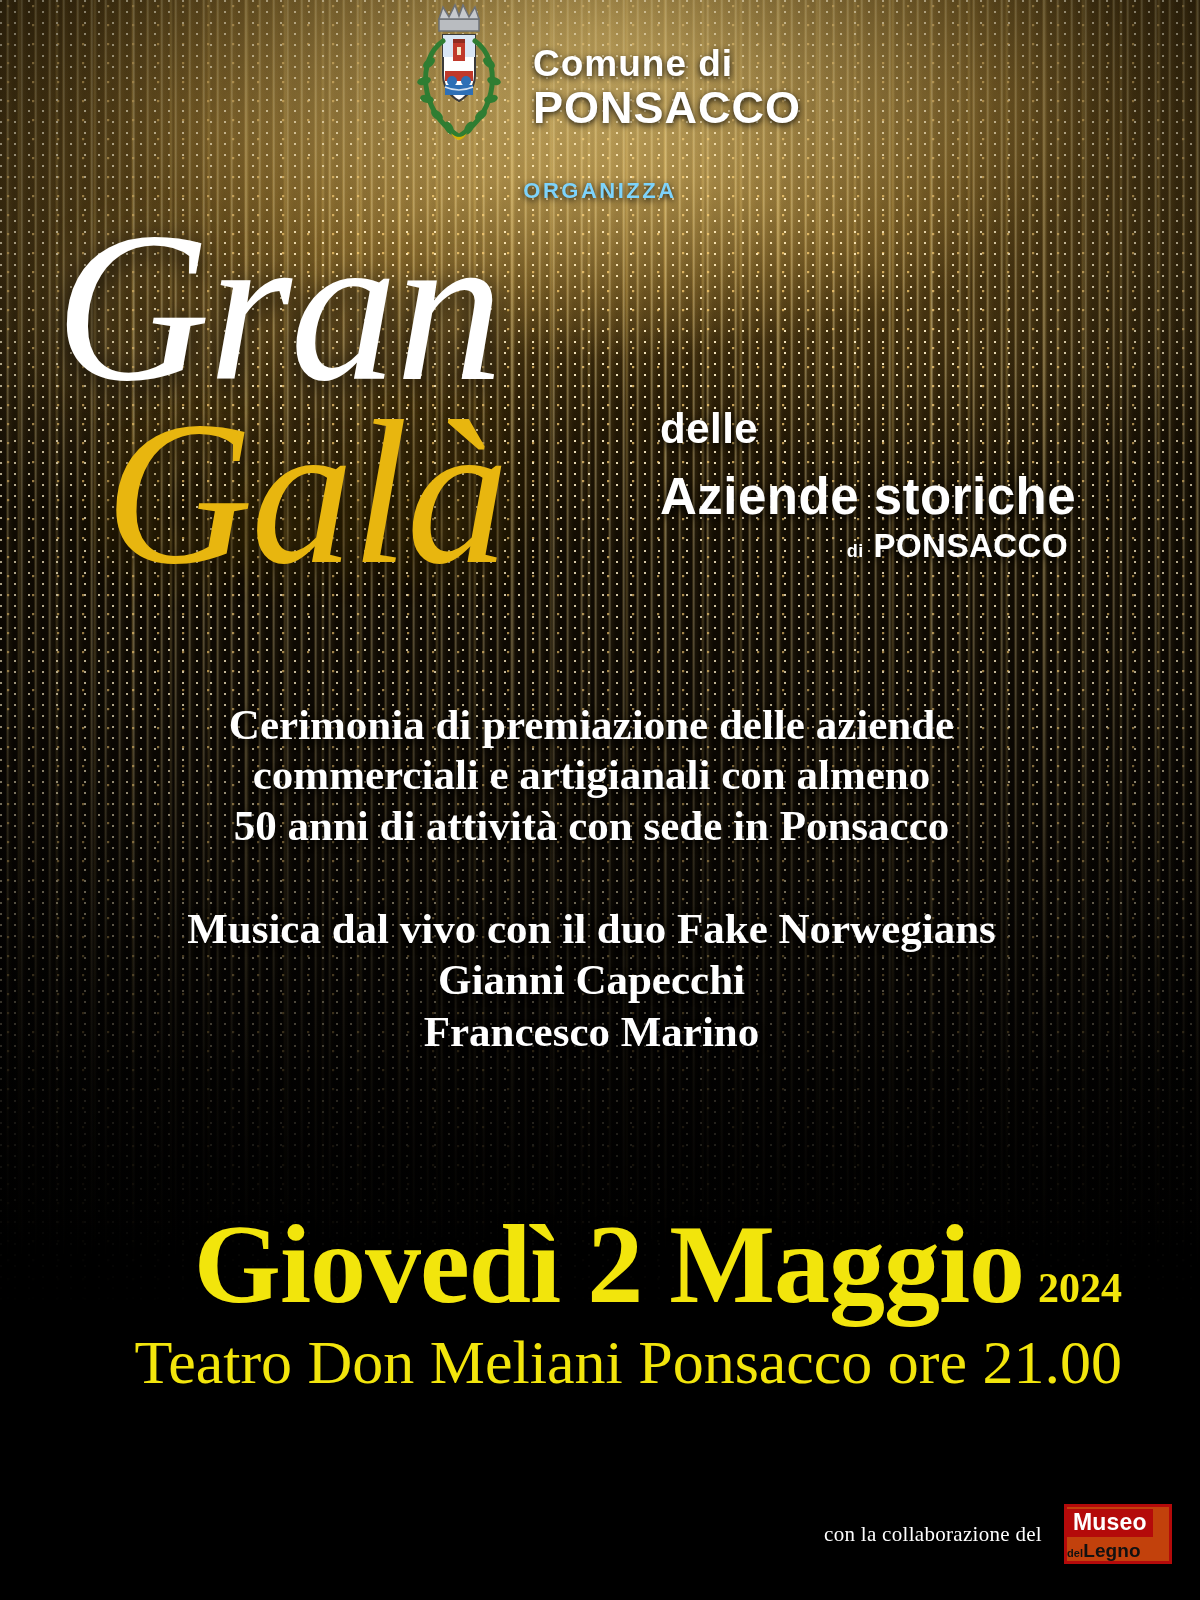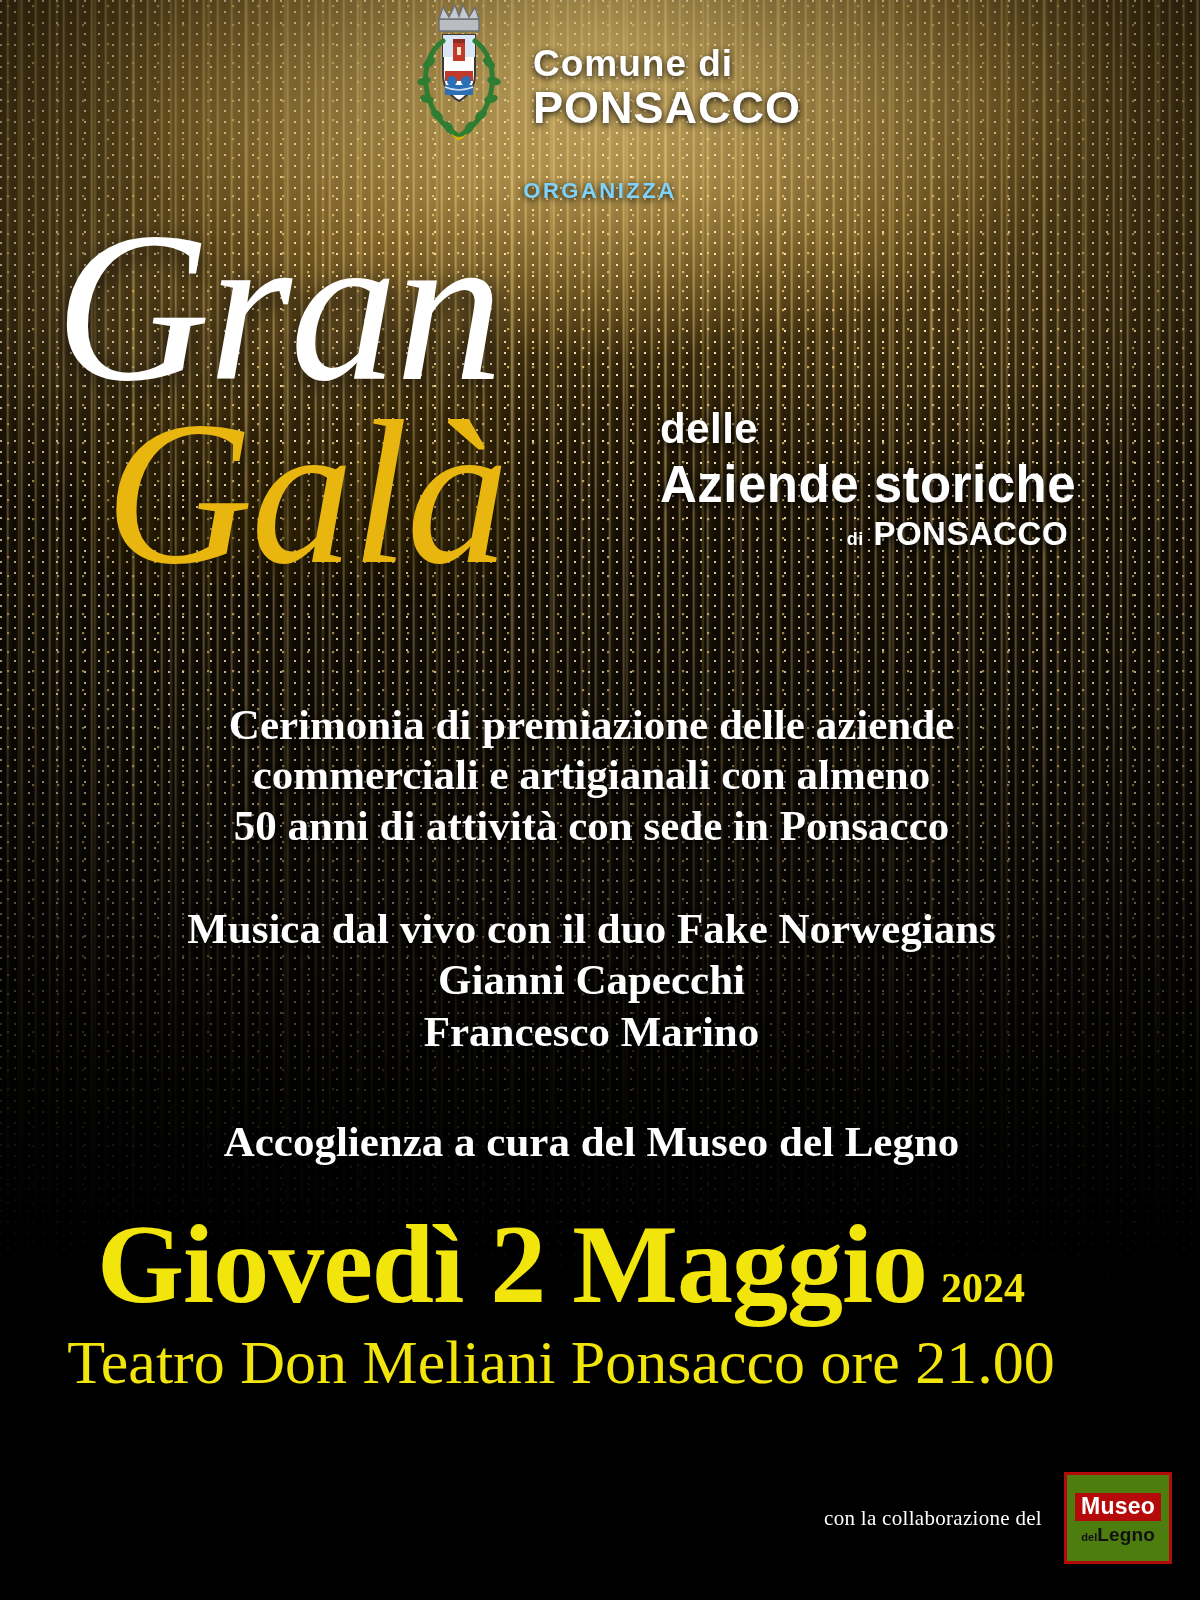--- a/index.html
+++ b/index.html
@@ -167,21 +167,21 @@
     left: 660px;
     top: 212px;
     color: #ffffff;
     text-shadow: 0 3px 10px rgba(0,0,0,0.9);
   }
   .sub-delle {
     font-size: 42px;
     font-weight: 800;
     letter-spacing: 0.5px;
     line-height: 1.0;
-    margin-bottom: 8px;
+    margin-bottom: 20px;
   }
   .sub-aziende {
     font-size: 51px;
     font-weight: 800;
     letter-spacing: 0.5px;
     line-height: 1.05;
     white-space: nowrap;
   }
   .sub-di {
     font-size: 33px;
@@ -223,21 +223,21 @@
     font-size: 43px;
     line-height: 1.2;
   }
 
   
   .date-block {
     position: absolute;
     top: 1208px;
     left: 0;
     width: 1122px;
-    text-align: center;
+    text-align: right;
     font-family: "Liberation Serif", serif;
     color: #f2e50c;
     text-shadow: 0 4px 14px rgba(0,0,0,0.9);
   }
   .date-main {
     font-size: 112px;
     font-weight: 700;
     line-height: 1.0;
     letter-spacing: -1px;
     display: inline-block;
@@ -267,26 +267,26 @@
     gap: 22px;
   }
   .collab-text {
     font-family: "Liberation Serif", serif;
     color: #ffffff;
     font-size: 21px;
     letter-spacing: 0.3px;
   }
   .museo-logo {
     width: 108px;
-    height: 92px;
-    background: #4d7c0f;
+    height: 60px;
+    background: #c2410c;
     border: 3px solid #b40a0a;
     display: flex;
     flex-direction: column;
-    align-items: center;
+    align-items: flex-start;
     justify-content: center;
     line-height: 1;
     box-sizing: border-box;
   }
   .museo-top {
     background: #b40a0a;
     color: #ffffff;
     font-size: 23px;
     font-weight: 800;
     padding: 2px 6px 3px 6px;
@@ -380,21 +380,20 @@
       <div class="para-cerimonia">
         <div>Cerimonia di premiazione delle aziende</div>
         <div>commerciali e artigianali con almeno</div>
         <div>50 anni di attività con sede in Ponsacco</div>
       </div>
       <div class="para-musica">
         <div class="line-main">Musica dal vivo con il duo Fake Norwegians</div>
         <div>Gianni Capecchi</div>
         <div>Francesco Marino</div>
       </div>
-      <div class="para-accoglienza">Accoglienza a cura del Museo del Legno</div>
     </div>
 
     <div class="date-block">
       <div>
         <span class="date-main">Giovedì 2 Maggio</span><span class="date-year">2024</span>
       </div>
       <div class="venue">Teatro Don Meliani Ponsacco ore 21.00</div>
     </div>
 
     <div class="footer">

